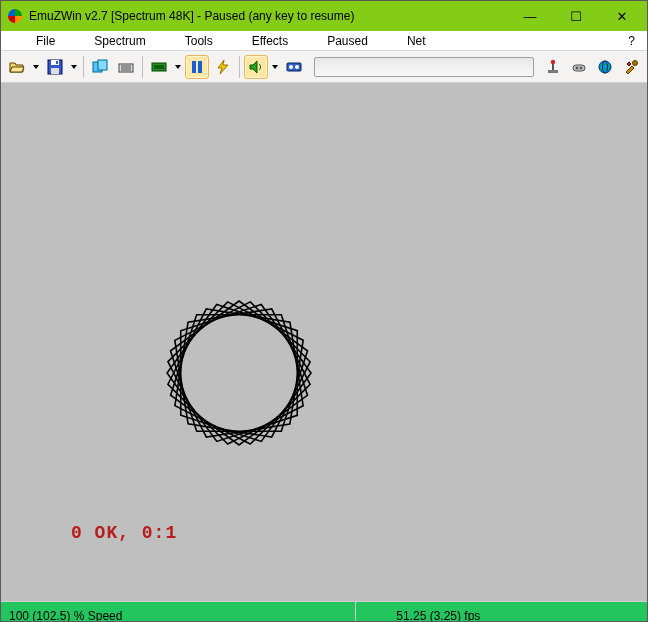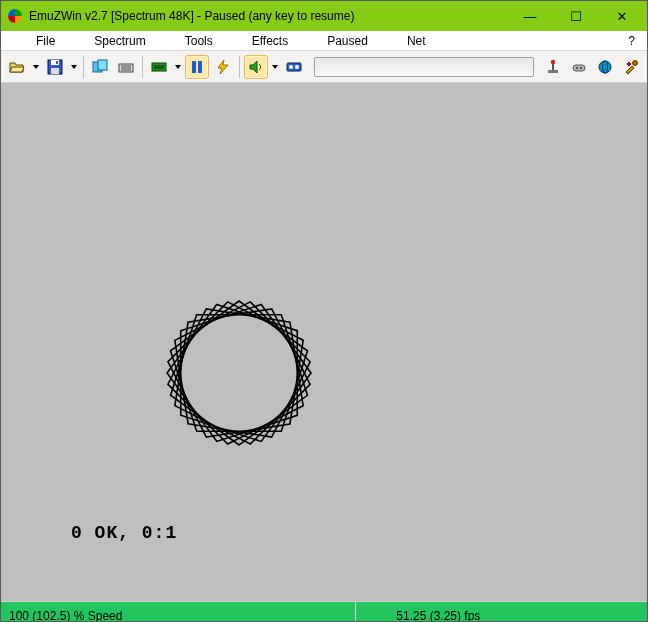--- a/index.html
+++ b/index.html
@@ -91,21 +91,21 @@
     position: relative;
     overflow:hidden;
   }
   .spectrum-text {
     position: absolute;
     left: 70px;
     bottom: 58px;
     font-family: "Courier New", monospace;
     font-size: 18px;
     letter-spacing: 1px;
-    color: #000000;
+    color: #b91c1c;
     font-weight: 600;
   }
   .spiro {
     position:absolute;
     left: 148px;
     top: 200px;
     width: 180px;
     height: 180px;
   }
   

